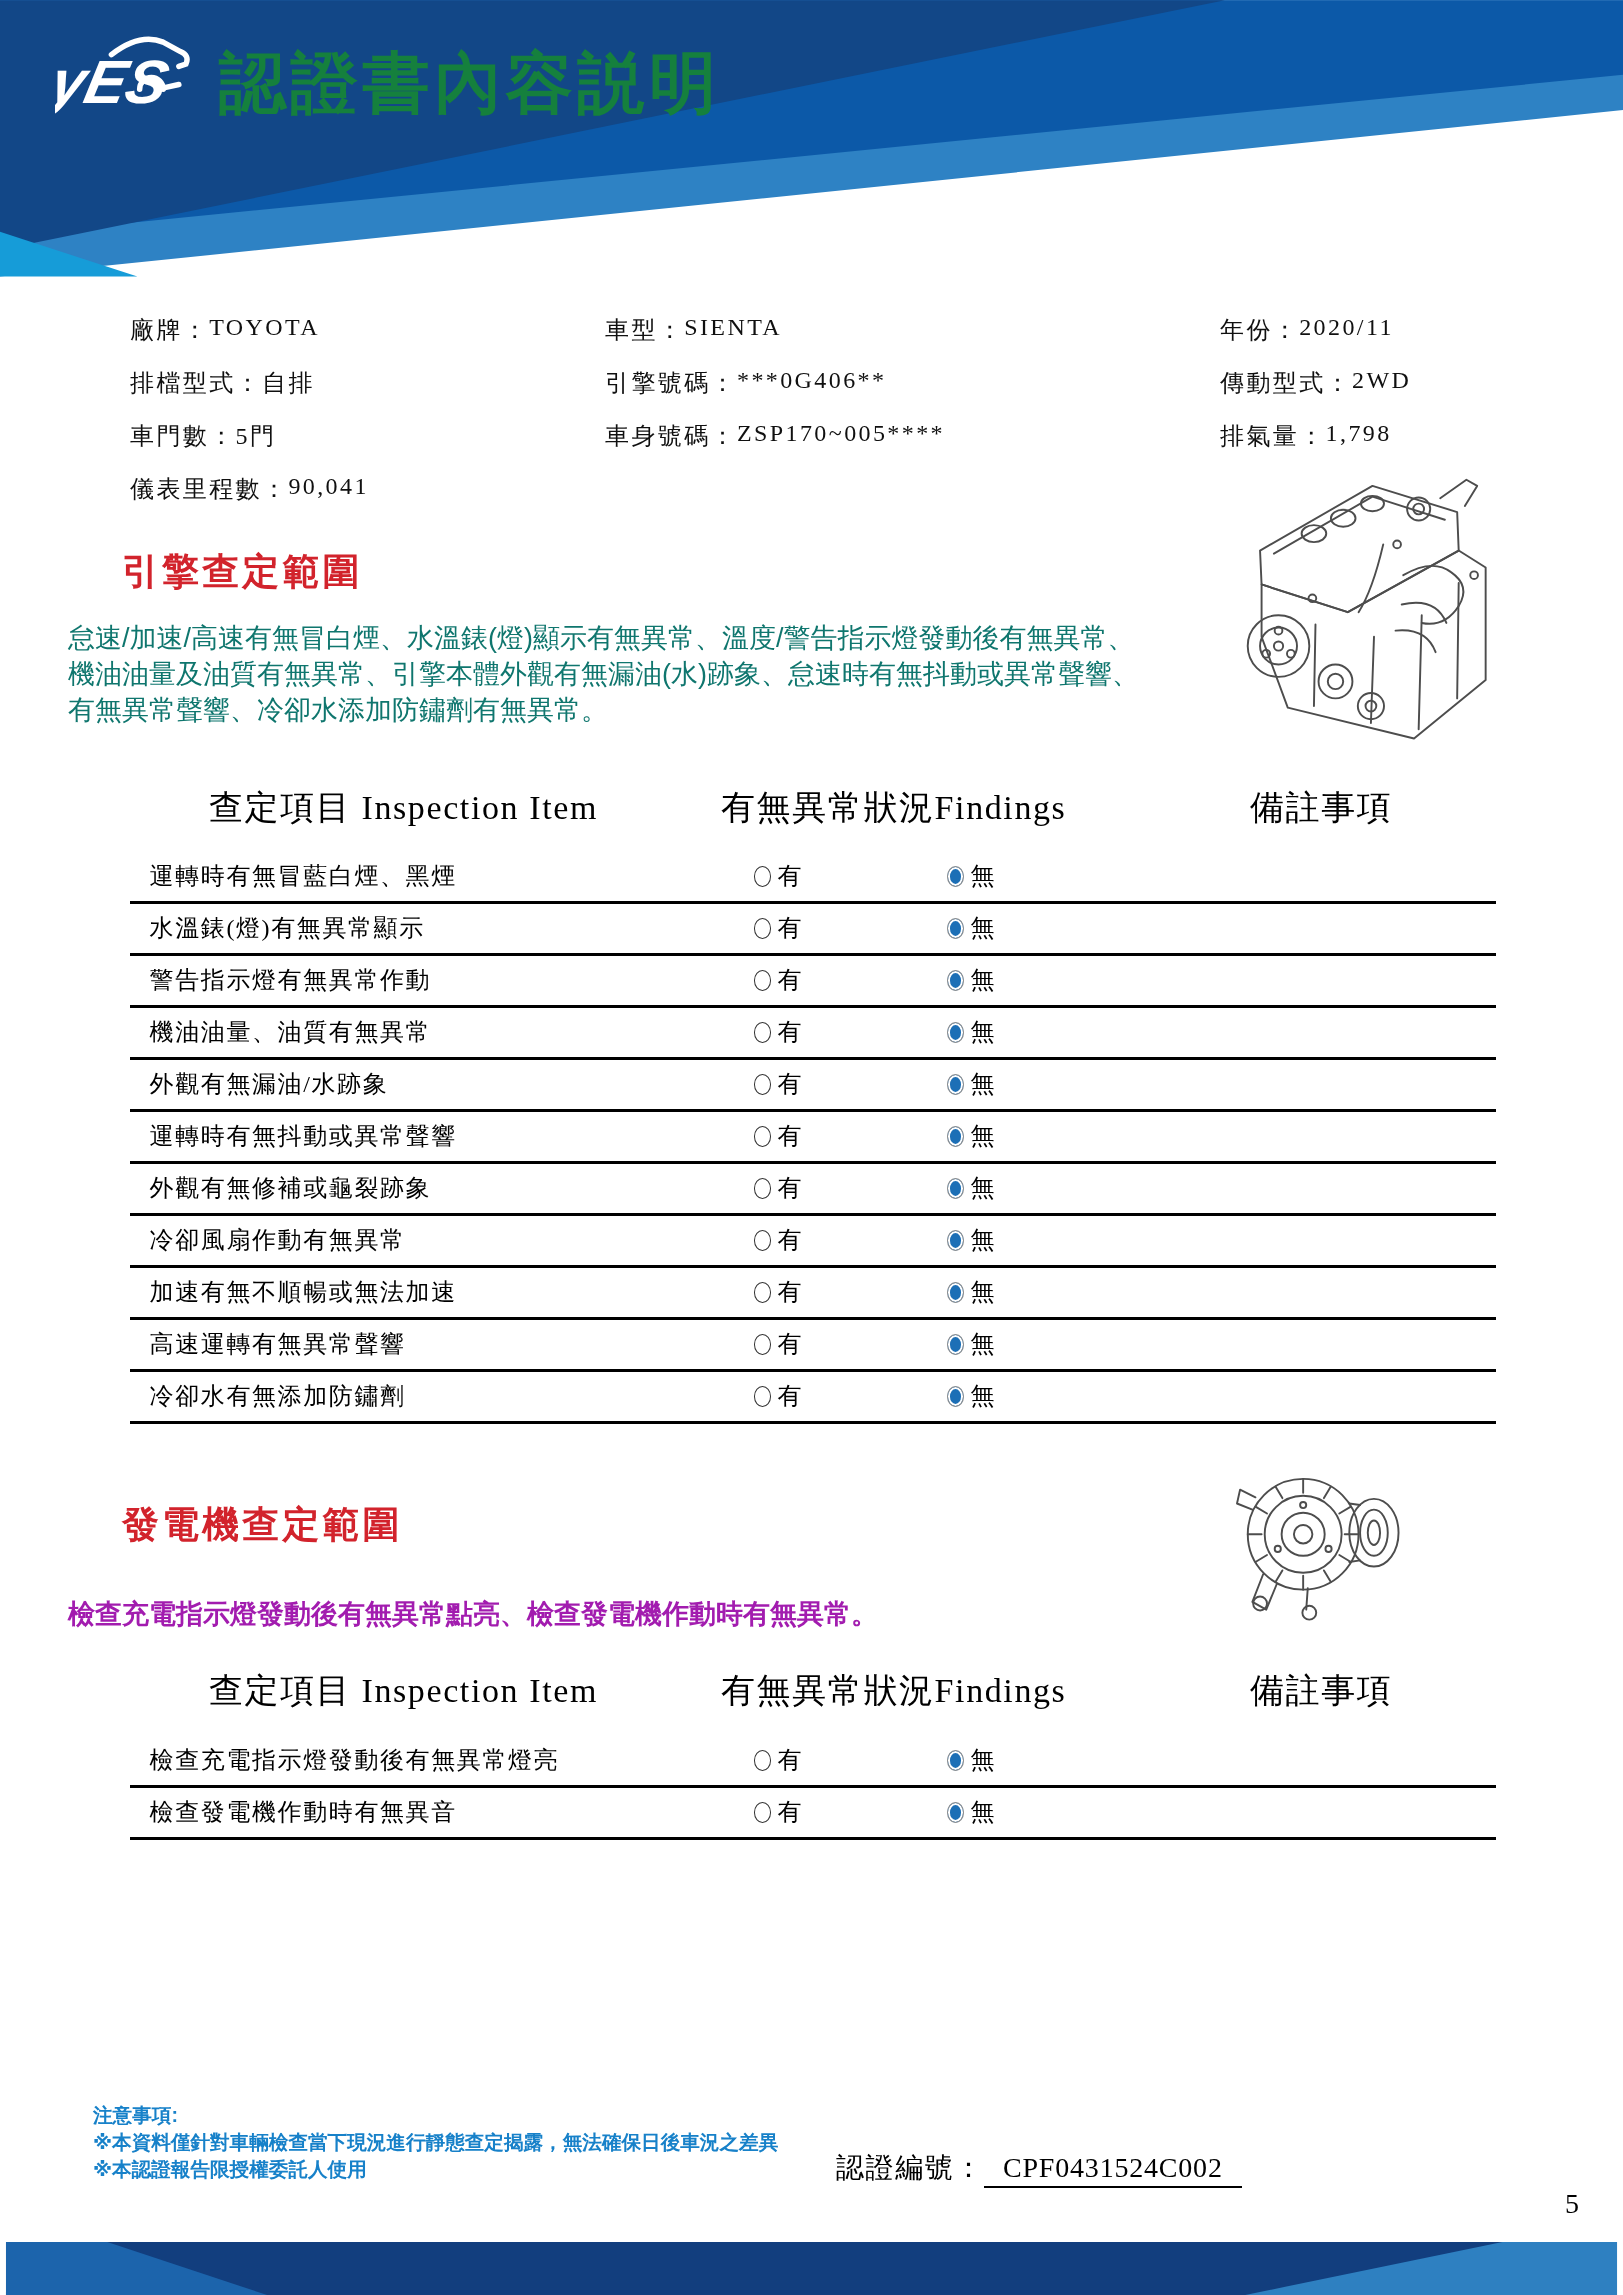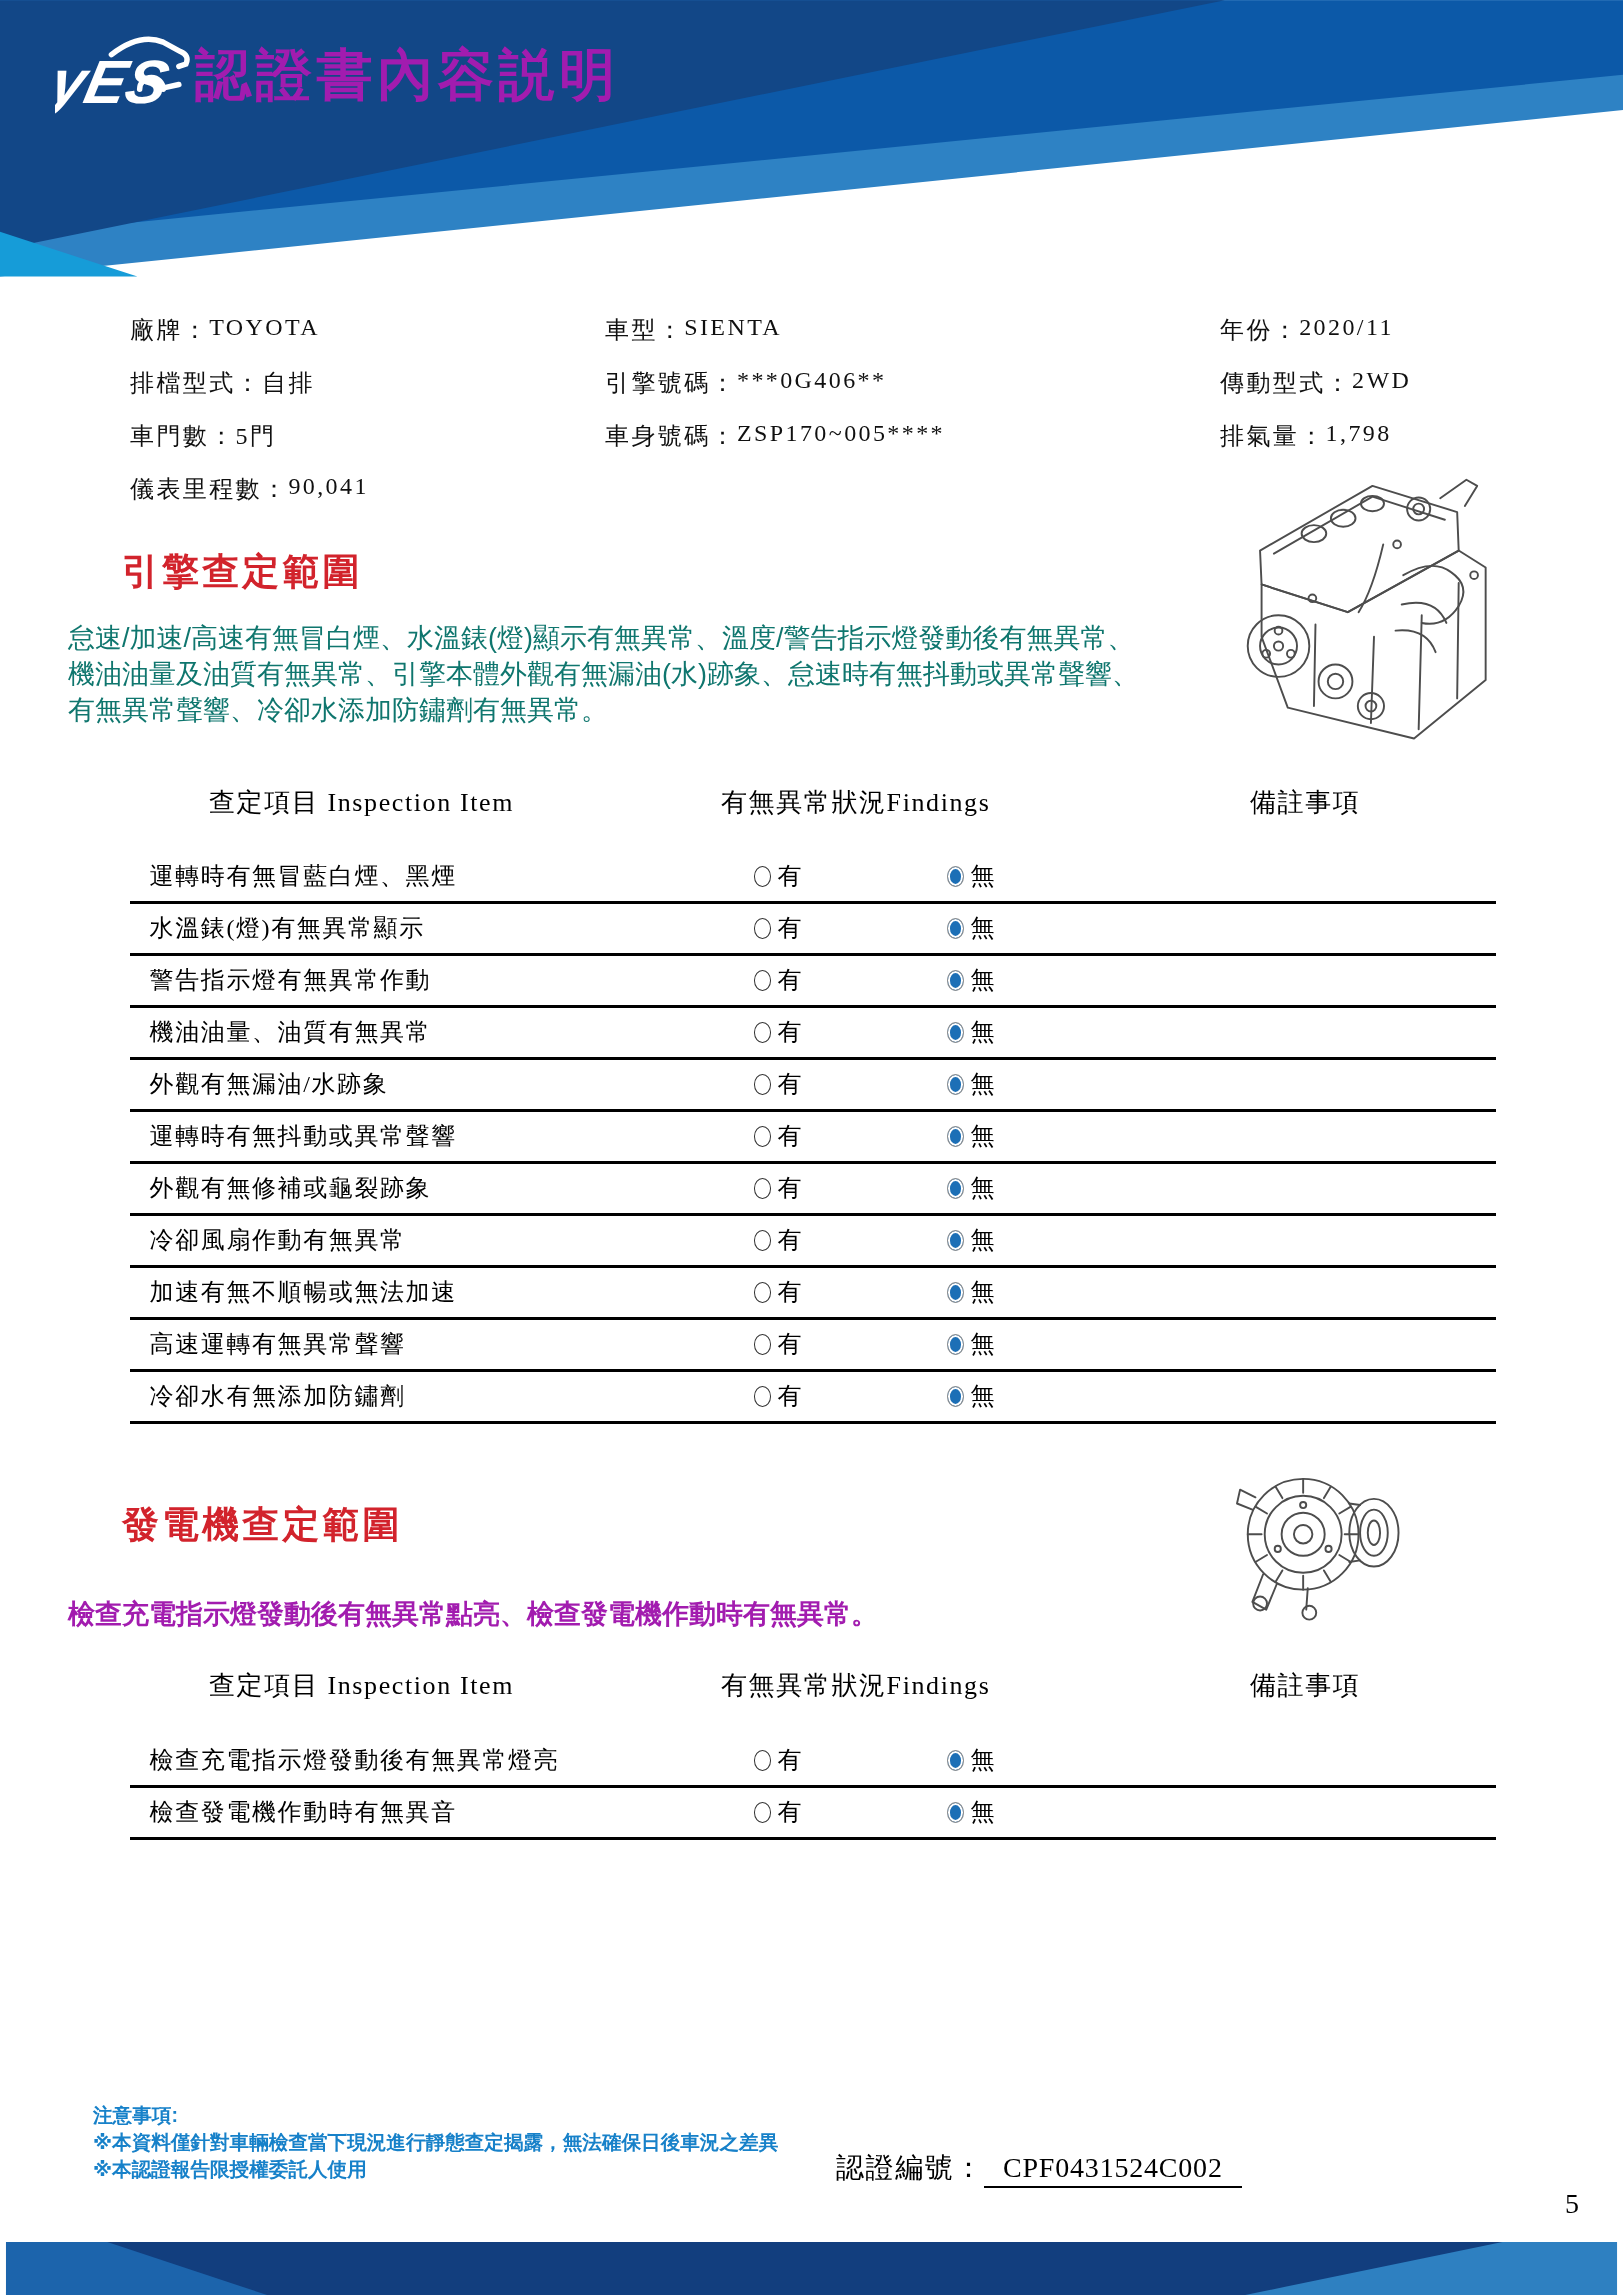--- a/index.html
+++ b/index.html
@@ -4,40 +4,40 @@
 <title>認證書內容説明</title>
 <style>
   *{box-sizing:border-box;margin:0;padding:0}
   body{background:#9a9a9a;font-family:"Liberation Serif","DejaVu Serif",serif}
   .page{position:relative;width:1623px;height:2295px;margin:0 auto;background:#fff;overflow:hidden}
 
   
   .hdr{position:absolute;left:0;top:0;width:1623px;height:283px}
   .hdr svg.bg{position:absolute;left:0;top:0}
   .logo-svg{position:absolute;left:55px;top:31px}
-  .title{position:absolute;left:195px;top:38px;font-family:"Liberation Sans","DejaVu Sans",sans-serif;
-         font-weight:900;font-size:56px;color:#a21caf;letter-spacing:4.7px;white-space:nowrap}
+  .title{position:absolute;left:219px;top:38px;font-family:"Liberation Sans","DejaVu Sans",sans-serif;
+         font-weight:900;font-size:67px;color:#15803d;letter-spacing:4.7px;white-space:nowrap}
 
   
   .info-col{position:absolute;top:314px;font-size:24px;color:#101010}
   .info-item{height:53px;display:flex;letter-spacing:2.4px;white-space:nowrap}
   .c1{left:130px}.c2{left:605px}.c3{left:1220px}
 
   
   .sec-head{position:absolute;font-family:"Liberation Sans","DejaVu Sans",sans-serif;font-weight:900;
             font-size:37px;color:#D2232C;letter-spacing:3.1px;white-space:nowrap}
   .h1pos{left:122px;top:547px}
   .h2pos{left:122px;top:1500px}
   .desc{position:absolute;left:68px;top:620px;font-family:"Liberation Sans","DejaVu Sans",sans-serif;
         font-weight:400;font-size:27px;line-height:36px;color:#0f766e;white-space:nowrap}
   .desc2{position:absolute;left:68px;top:1596px;font-family:"Liberation Sans","DejaVu Sans",sans-serif;
         font-weight:700;font-size:27px;color:#a21caf;white-space:nowrap}
 
   
-  .t-head{position:absolute;left:130px;width:1366px;height:35px;font-size:26px;color:#000;letter-spacing:1.6px}
+  .t-head{position:absolute;left:130px;width:1366px;height:35px;font-size:34px;color:#000;letter-spacing:1.6px}
   .t-head span{position:absolute;top:0;white-space:nowrap}
   .th1pos{top:785px}.th2pos{top:1668px}
   .t-head .p0{left:79px}.t-head .p1{left:591px}.t-head .p2{left:1120px}
   .tbl{position:absolute;left:130px;width:1366px}
   .tb1{top:852px}.tb2{top:1736px}
   .row{position:relative;height:52px;border-bottom:3.9px solid #000}
   .row .rl{position:absolute;left:19.6px;top:0;height:48px;line-height:48px;font-size:24px;letter-spacing:1.6px;white-space:nowrap}
   .opt{position:absolute;top:0;height:48px;display:flex;align-items:center;gap:6.3px;cursor:pointer}
   .optY{left:624px}.optN{left:817px}
   .radio{width:17.3px;height:21px;border-radius:50%;border:1.6px solid #333;background:#fff;flex:0 0 auto}

